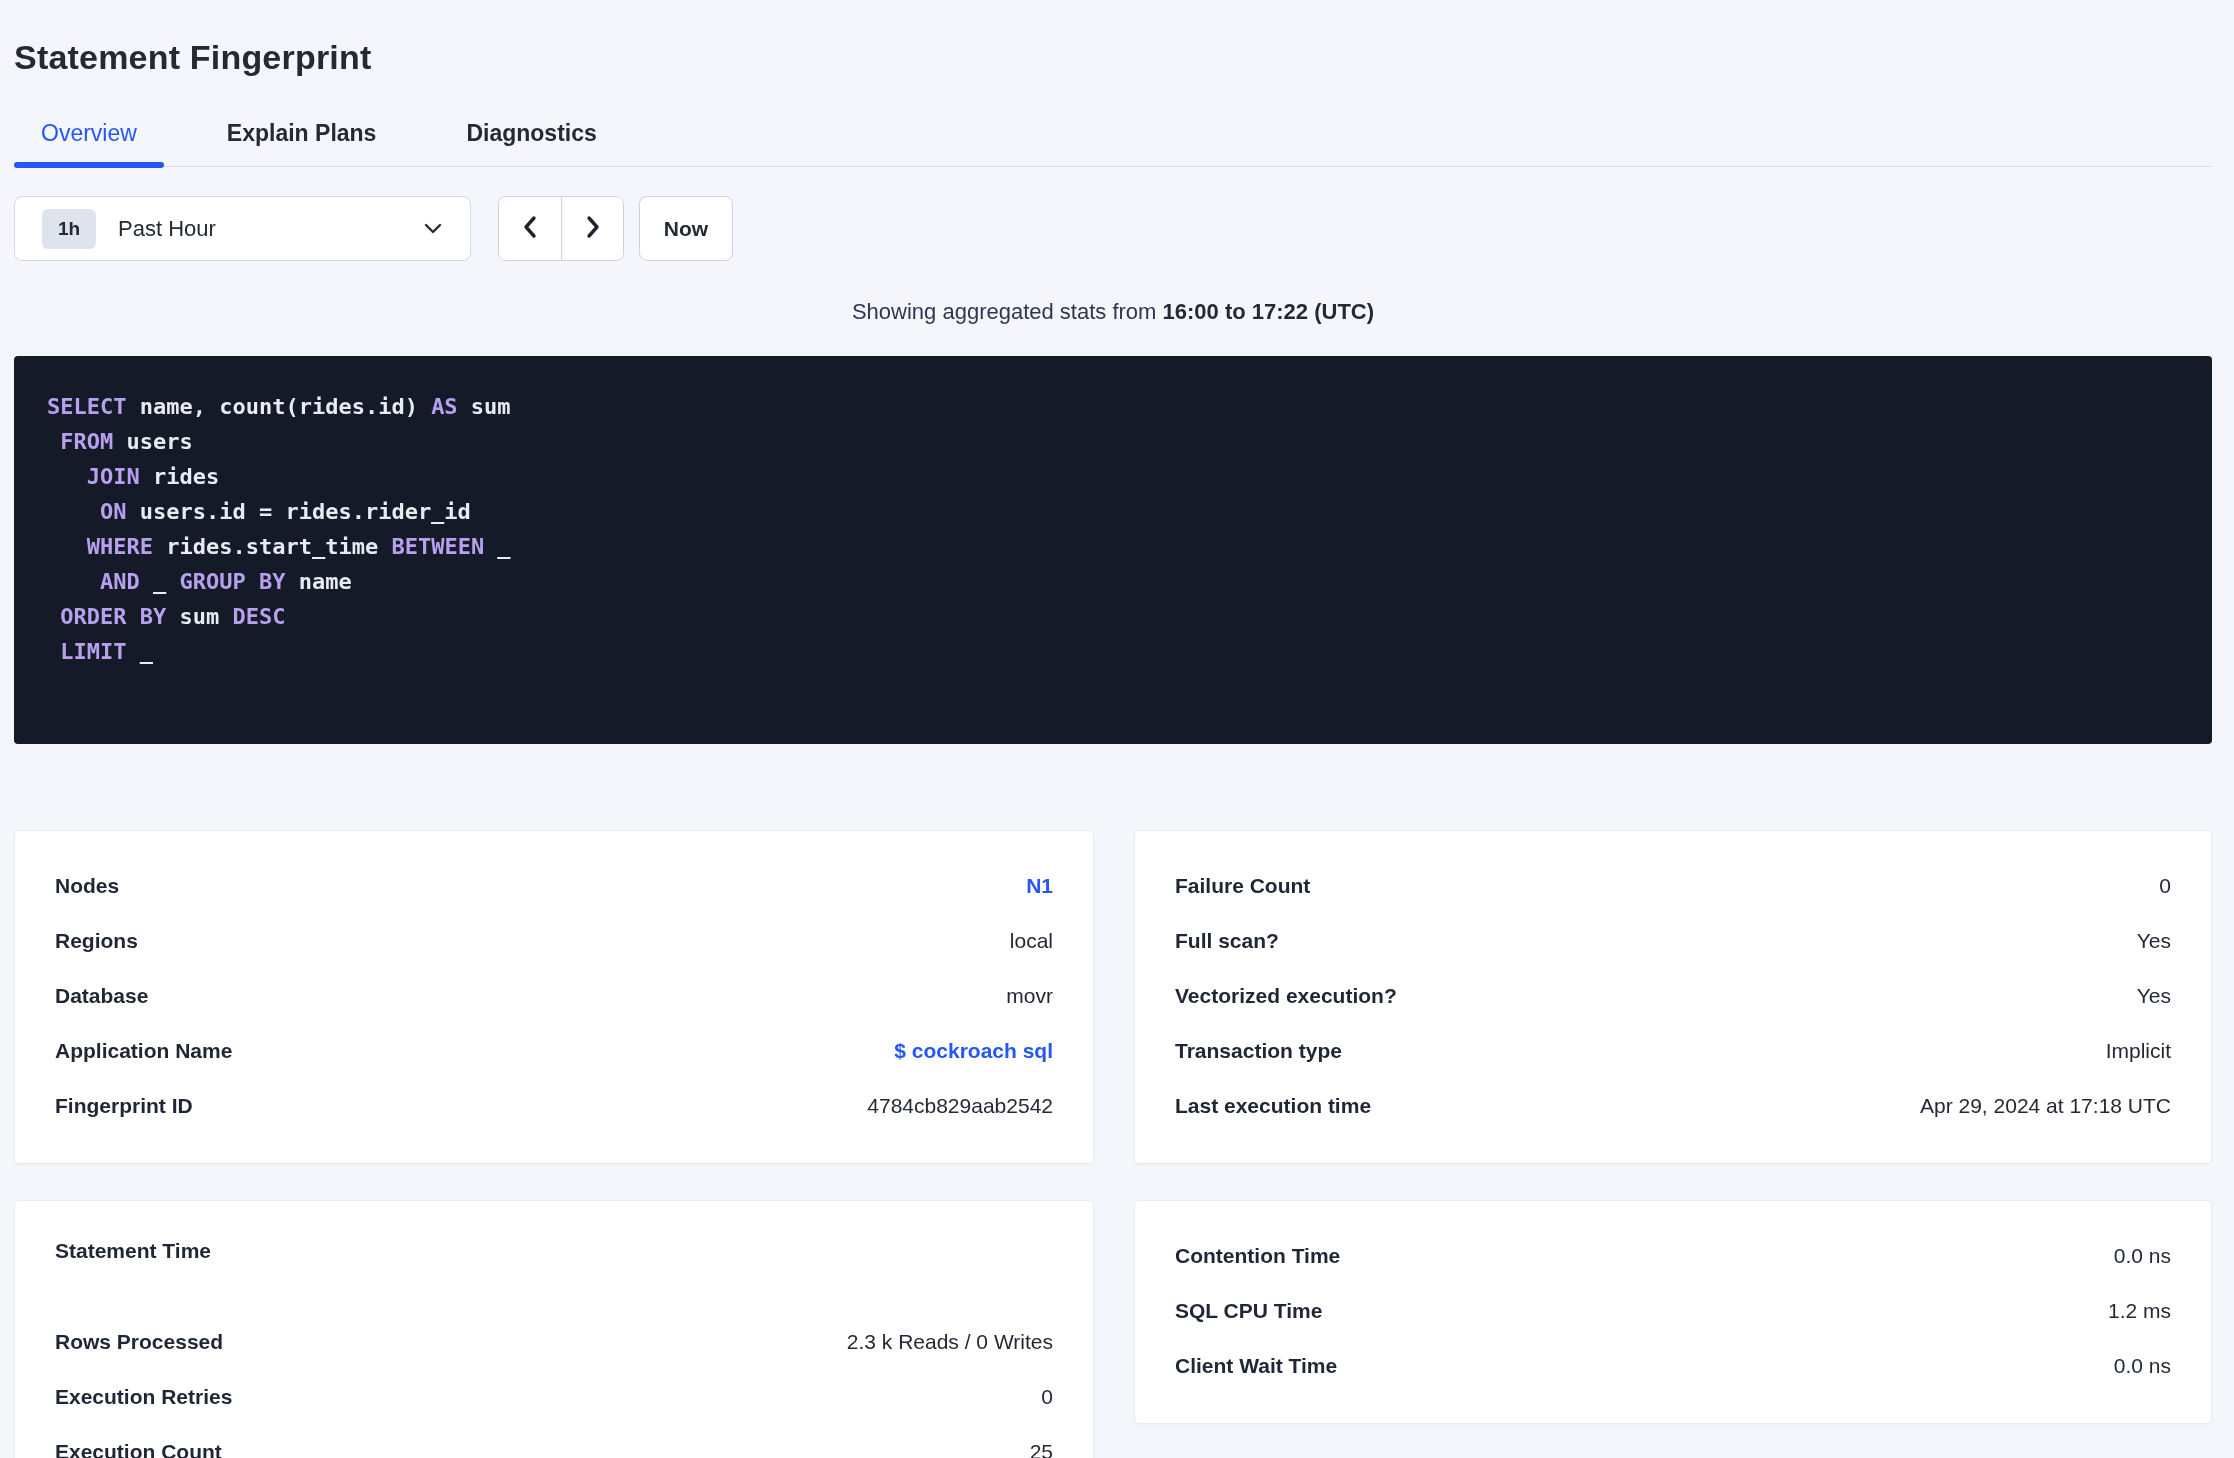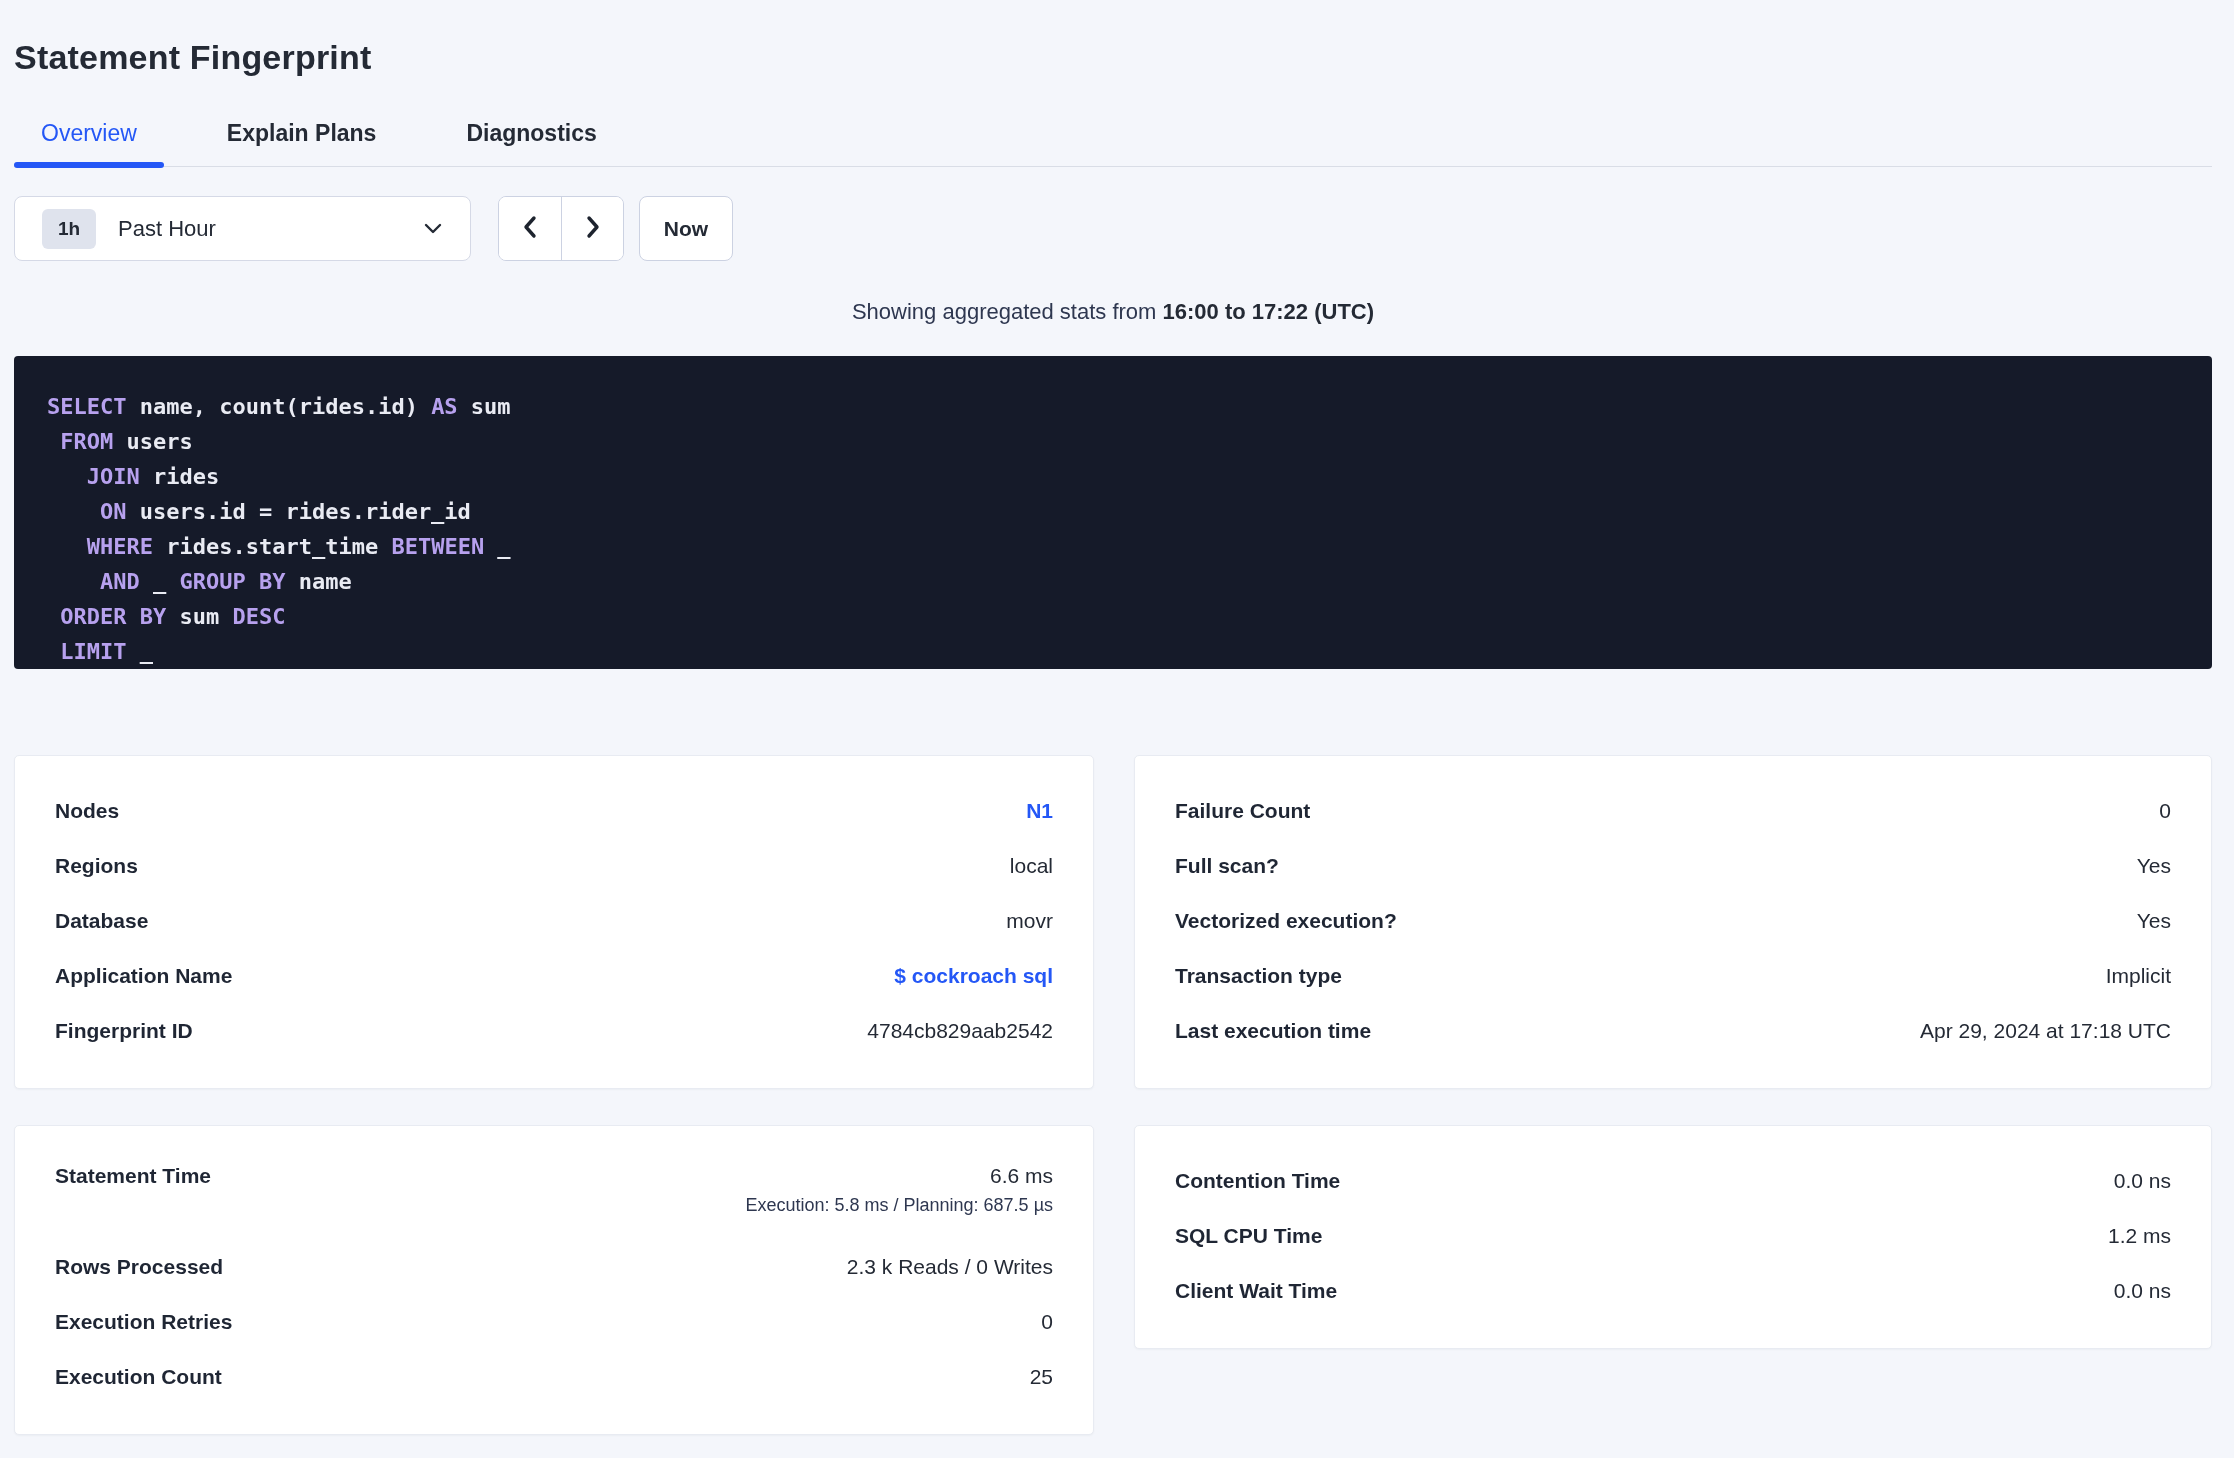--- a/index.html
+++ b/index.html
@@ -63,21 +63,21 @@
     font-family:"Liberation Sans",sans-serif;
   }
 
   
   .stats-line{margin-top:38px;font-size:22px;color:#2e3750;text-align:center;}
   .stats-line b{font-weight:bold;color:#242a35;}
 
   
   .sql-box{
     margin-top:31px;width:2198px;background:var(--code-bg);border-radius:4px;
-    padding:33px 33px;height:313px;
+    padding:33px 33px;height:388px;
   }
   .sql-code{
     font-family:"DejaVu Sans Mono","Liberation Mono",monospace;
     font-size:22px;line-height:35px;font-weight:bold;white-space:pre;
     color:var(--code-plain);
   }
   .sql-code .kw{color:var(--code-keyword);}
 
   
   .cards-grid{display:grid;grid-template-columns:1080px 1078px;column-gap:40px;align-items:start;}
@@ -212,24 +212,20 @@
           </div>
         </div>
     </div>
   </div>
 
   <div class="cards-grid row2">
     <div class="card">
       <div>
           <div class="info-row tall">
             <span class="row-label">Statement Time</span>
-            <span class="value-stack">
-              <span class="row-value">6.6 ms</span>
-              <span class="row-detail">Execution: 5.8 ms / Planning: 687.5 µs</span>
-            </span>
           </div>
           <div class="info-row">
             <span class="row-label">Rows Processed</span>
             <span class="value-stack">
               <span class="row-value">2.3 k Reads / 0 Writes</span>
             </span>
           </div>
           <div class="info-row">
             <span class="row-label">Execution Retries</span>
             <span class="value-stack">

